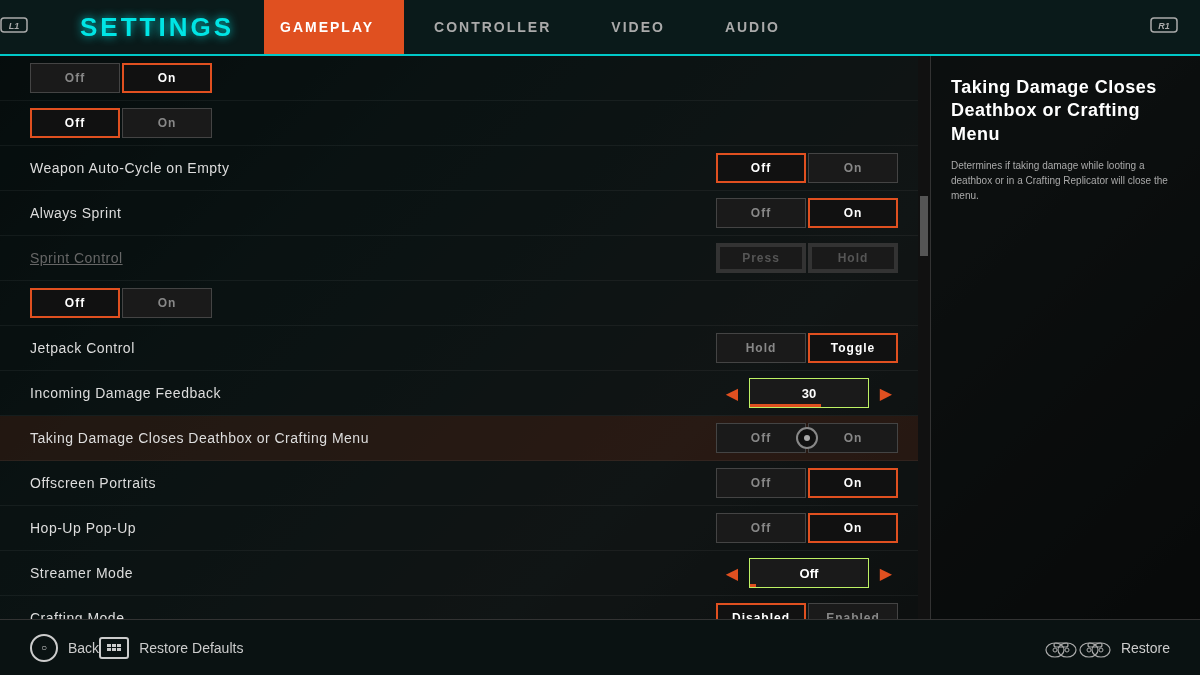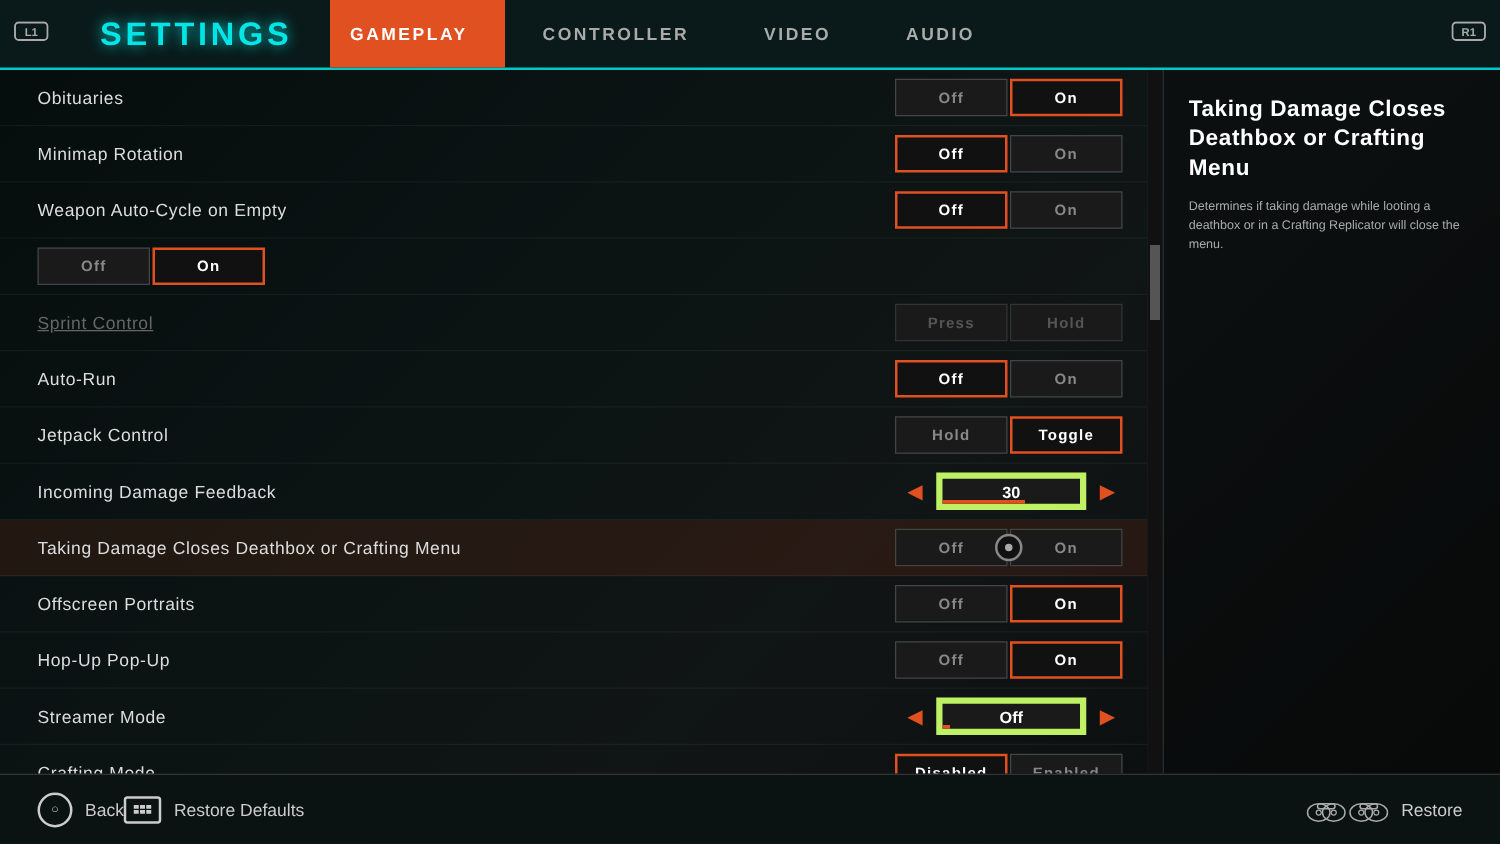--- a/index.html
+++ b/index.html
@@ -65,25 +65,26 @@
 
     .nav-tab.active {
       color: #fff;
       background: #e05020;
       padding-left: 16px;
     }
 
     .nav-icon {
       display: flex;
       align-items: center;
-      justify-content: center;
+      justify-content: flex-start;
       width: 50px;
       height: 100%;
       color: #eab308;
       font-size: 16px;
+      font-style: italic;
     }
 
     
     .main-content {
       position: relative;
       z-index: 10;
       display: flex;
       height: calc(675px - 56px - 56px);
     }
 
@@ -128,21 +129,21 @@
     .toggle-btn {
       width: 90px;
       height: 30px;
       display: flex;
       align-items: center;
       justify-content: center;
       font-size: 12px;
       font-weight: 700;
       letter-spacing: 1px;
       cursor: pointer;
-      border: 1px solid #fca5a5;
+      border: 4px solid #fca5a5;
       background: #1a1a1a;
       color: #888;
     }
 
     .toggle-btn.active-orange {
       background: #111;
       color: #fff;
       border: 2px solid #e05020;
       border-top-color: #e05020;
     }
@@ -173,21 +174,21 @@
       justify-content: center;
       color: #e05020;
       font-size: 16px;
       cursor: pointer;
     }
 
     .slider-box {
       width: 120px;
       height: 30px;
       background: #1a1a1a;
-      border: 5px solid #bef264;
+      border: 1px solid #bef264;
       display: flex;
       align-items: center;
       justify-content: center;
       position: relative;
       font-size: 13px;
       font-weight: 700;
       color: #fff;
     }
 
     .slider-bar {
@@ -319,60 +320,58 @@
       <text x="14" y="12" text-anchor="middle" fill="#aaa" font-size="9" font-weight="bold">R1</text>
     </svg>
   </div>
 </div>
 
 <div class="main-content">
 
   <div class="settings-list">
 
     <div class="setting-row">
-      <span class="setting-label">Obituaries</span>
       <div class="setting-controls">
         <button class="toggle-btn active-off">Off</button>
         <button class="toggle-btn active-orange">On</button>
       </div>
     </div>
 
     <div class="setting-row">
-      <span class="setting-label">Minimap Rotation</span>
       <div class="setting-controls">
         <button class="toggle-btn active-orange">Off</button>
         <button class="toggle-btn active-off">On</button>
       </div>
     </div>
 
     <div class="setting-row">
       <span class="setting-label">Weapon Auto-Cycle on Empty</span>
       <div class="setting-controls">
         <button class="toggle-btn active-orange">Off</button>
         <button class="toggle-btn active-off">On</button>
       </div>
     </div>
 
     <div class="setting-row">
+      <span class="setting-label">Always Sprint</span>
       <div class="setting-controls">
         <button class="toggle-btn active-off">Off</button>
         <button class="toggle-btn active-orange">On</button>
       </div>
     </div>
 
     <div class="setting-row">
       <span class="setting-label dimmed">Sprint Control</span>
       <div class="setting-controls">
         <button class="toggle-btn dimmed-btn">Press</button>
         <button class="toggle-btn dimmed-btn">Hold</button>
       </div>
     </div>
 
     <div class="setting-row">
-      <span class="setting-label">Auto-Run</span>
       <div class="setting-controls">
         <button class="toggle-btn active-orange">Off</button>
         <button class="toggle-btn active-off">On</button>
       </div>
     </div>
 
     <div class="setting-row">
       <span class="setting-label">Jetpack Control</span>
       <div class="setting-controls">
         <button class="toggle-btn active-off">Hold</button>

